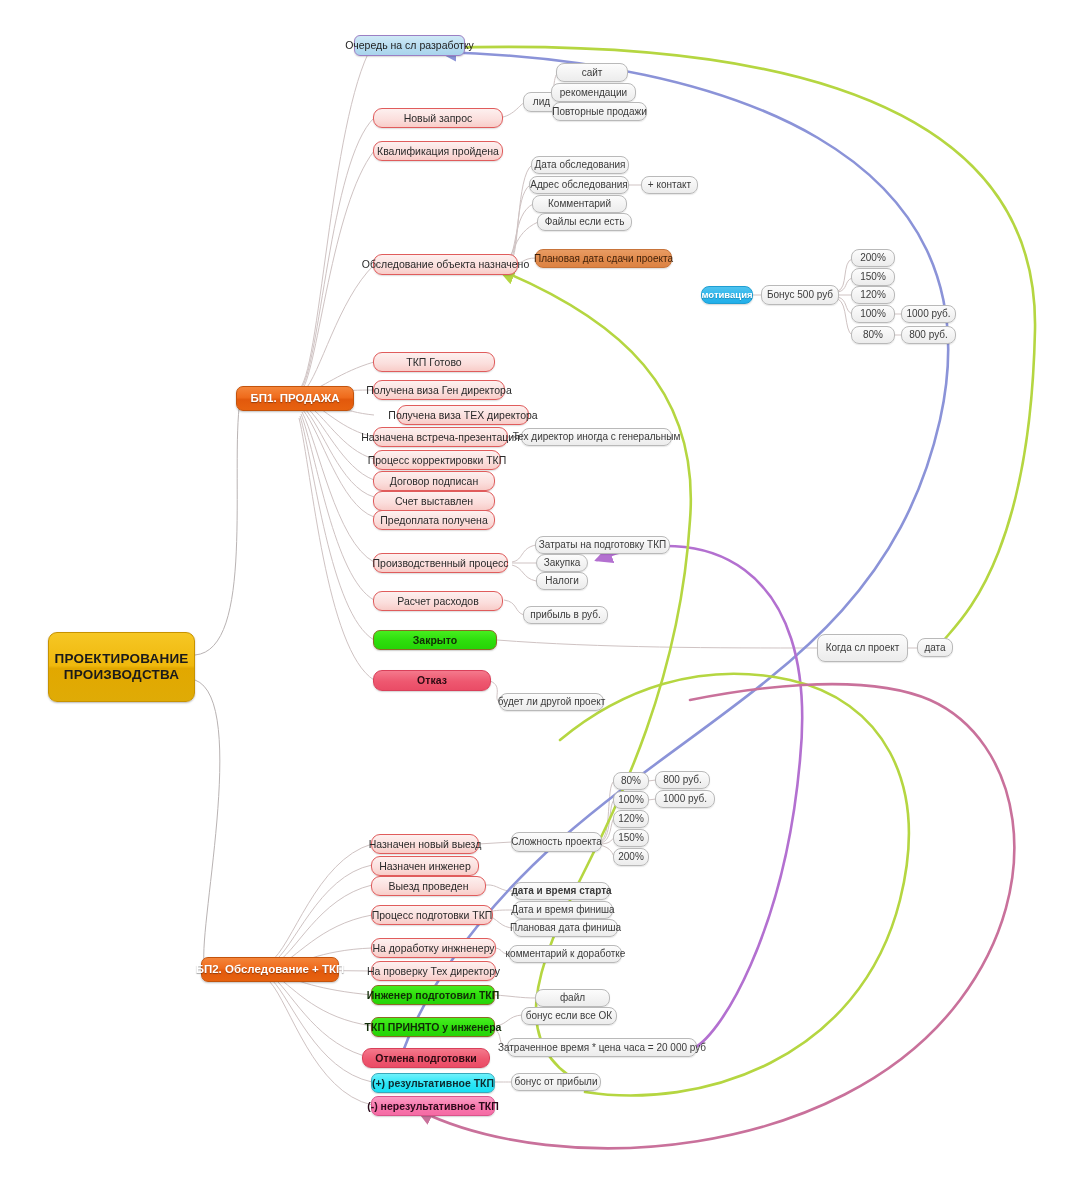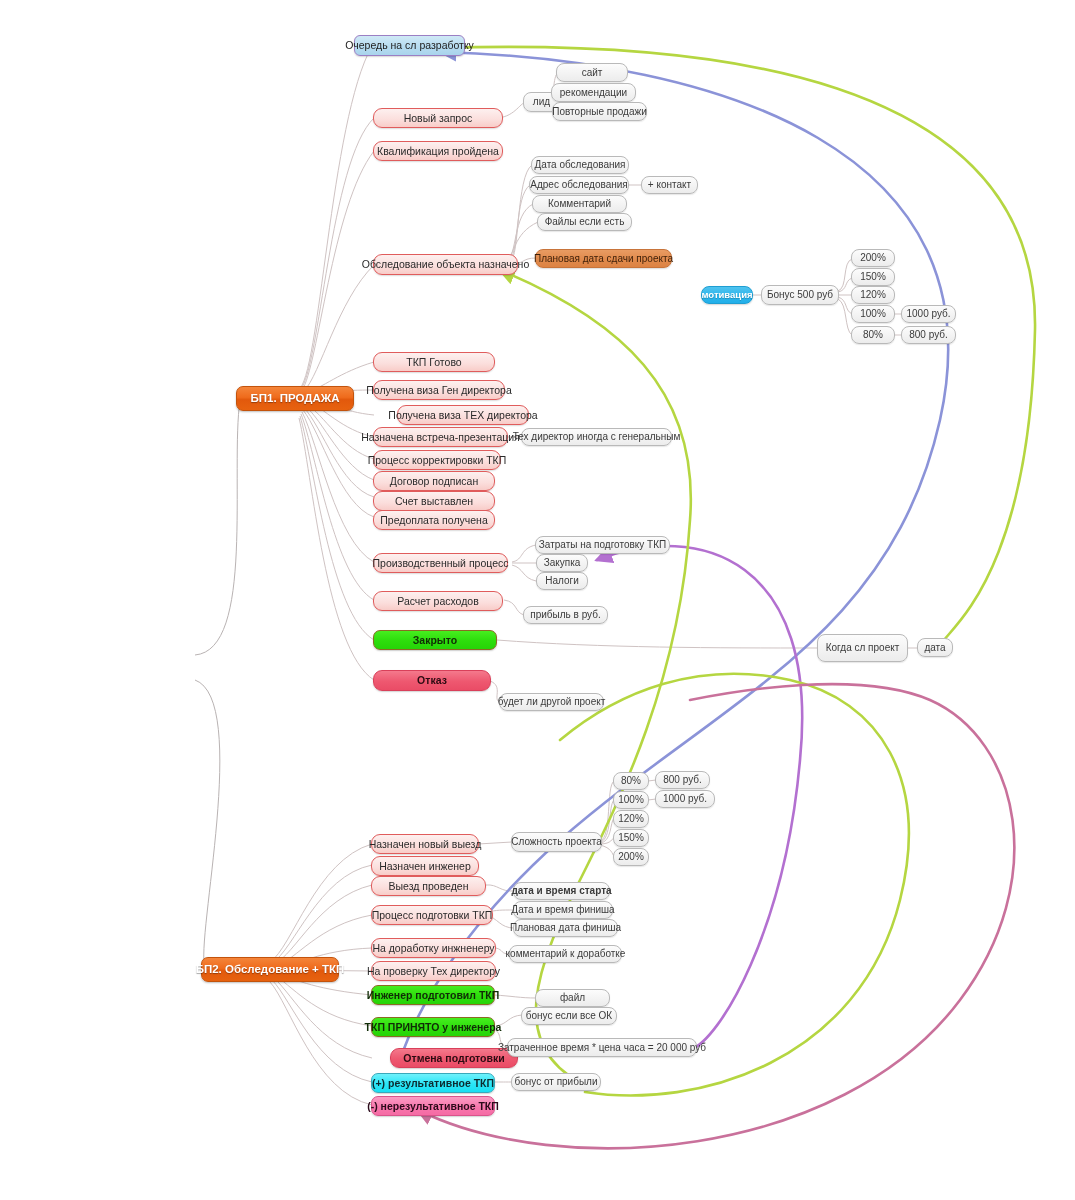--- a/index.html
+++ b/index.html
@@ -262,20 +262,24 @@
     <g fill="none" stroke-width="2.6" stroke-linecap="round">
       <path d="M441,48 C700,40 1040,70 1035,330 C1030,560 960,620 944,640" stroke="#b5d641" marker-start="url(#ar-green)"></path>
       <path d="M441,52 C720,60 1000,150 940,420 C890,640 720,700 560,840 C470,920 420,1000 400,1060" stroke="#8b93d8" marker-start="url(#ar-blue)"></path>
       <path d="M597,560 C700,520 820,560 800,760 C785,930 720,1040 690,1050" stroke="#b370d0" marker-start="url(#ar-purple)"></path>
       <path d="M500,270 C620,320 700,390 690,520 C680,680 620,800 580,880 C540,960 500,1050 592,1088" stroke="#b5d641" marker-start="url(#ar-green)"></path>
       <path d="M585,1092 C700,1110 860,1060 900,900 C930,780 880,700 790,680 C700,660 620,690 560,740" stroke="#b5d641"></path>
       <path d="M418,1110 C560,1180 840,1160 960,1000 C1050,880 1020,740 930,700 C860,670 740,690 690,700" stroke="#c9719b" marker-start="url(#ar-pink)"></path>
     </g>
   </svg>
 
+  <div class="node n-root" style="left:48px;top:632px;width:147px;height:70px;">
+    <span>ПРОЕКТИРОВАНИЕ</span>
+    <span>ПРОИЗВОДСТВА</span>
+  </div>
 
   <div class="node n-main" style="left:236px;top:386px;width:118px;height:25px;">БП1. ПРОДАЖА</div>
 
   <div class="node n-main" style="left:201px;top:957px;width:138px;height:25px;">БП2. Обследование + ТКП</div>
 
   <div class="node n-blue" style="left:354px;top:35px;width:111px;height:21px;">Очередь на сл разработку</div>
 
   <div class="node n-plain" style="left:523px;top:92px;width:37px;height:20px;">лид</div>
   <div class="node n-plain" style="left:556px;top:63px;width:72px;height:19px;">сайт</div>
   <div class="node n-plain" style="left:551px;top:83px;width:85px;height:19px;">рекомендации</div>
@@ -310,21 +314,21 @@
   <div class="node n-pink" style="left:373px;top:405px;width:132px;height:20px;margin-left:24px;">Получена виза ТЕХ директора</div>
   <div class="node n-pink" style="left:373px;top:427px;width:135px;height:20px;">Назначена встреча-презентация</div>
   <div class="node n-plain" style="left:521px;top:428px;width:151px;height:18px;">Тех директор иногда с генеральным</div>
   <div class="node n-pink" style="left:373px;top:450px;width:128px;height:20px;">Процесс корректировки ТКП</div>
   <div class="node n-pink" style="left:373px;top:471px;width:122px;height:20px;">Договор подписан</div>
   <div class="node n-pink" style="left:373px;top:491px;width:122px;height:20px;">Счет выставлен</div>
   <div class="node n-pink" style="left:373px;top:510px;width:122px;height:20px;">Предоплата получена</div>
 
   <div class="node n-pink" style="left:373px;top:553px;width:135px;height:20px;">Производственный процесс</div>
   <div class="node n-plain" style="left:535px;top:536px;width:135px;height:18px;">Затраты на подготовку ТКП</div>
-  <div class="node n-plain" style="left:536px;top:554px;width:52px;height:18px;">Закупка</div>
+  <div class="node n-plain" style="left:536px;top:554px;width:52px;height:18px;border-radius:9px;">Закупка</div>
   <div class="node n-plain" style="left:536px;top:572px;width:52px;height:18px;">Налоги</div>
 
   <div class="node n-pink" style="left:373px;top:591px;width:130px;height:20px;">Расчет расходов</div>
   <div class="node n-plain" style="left:523px;top:606px;width:85px;height:18px;">прибыль в руб.</div>
 
   <div class="node n-green" style="left:373px;top:630px;width:124px;height:20px;">Закрыто</div>
 
   <div class="node n-plain" style="left:817px;top:634px;width:91px;height:28px;">Когда сл проект</div>
   <div class="node n-plain" style="left:917px;top:638px;width:36px;height:19px;">дата</div>
 
@@ -332,21 +336,21 @@
   <div class="node n-plain" style="left:499px;top:693px;width:105px;height:18px;">будет ли другой проект</div>
 
   <div class="node n-pink" style="left:371px;top:834px;width:108px;height:20px;">Назначен новый выезд</div>
   <div class="node n-pink" style="left:371px;top:856px;width:108px;height:20px;">Назначен инженер</div>
   <div class="node n-pink" style="left:371px;top:876px;width:115px;height:20px;">Выезд проведен</div>
   <div class="node n-pink" style="left:371px;top:905px;width:122px;height:20px;">Процесс подготовки ТКП</div>
   <div class="node n-pink" style="left:371px;top:938px;width:125px;height:20px;">На доработку инжненеру</div>
   <div class="node n-pink" style="left:371px;top:961px;width:125px;height:20px;">На проверку Тех директору</div>
   <div class="node n-green" style="left:371px;top:985px;width:124px;height:20px;">Инженер подготовил ТКП</div>
   <div class="node n-green" style="left:371px;top:1017px;width:124px;height:20px;">ТКП ПРИНЯТО у инженера</div>
-  <div class="node n-red" style="left:390px;top:1048px;width:128px;height:20px;">Отмена подготовки</div>
+  <div class="node n-red" style="left:362px;top:1048px;width:128px;height:20px;">Отмена подготовки</div>
   <div class="node n-cyan" style="left:371px;top:1073px;width:124px;height:20px;">(+) результативное ТКП</div>
   <div class="node n-magenta" style="left:371px;top:1096px;width:124px;height:20px;">(-) нерезультативное ТКП</div>
 
   <div class="node n-plain" style="left:511px;top:832px;width:91px;height:20px;">Сложность проекта</div>
   <div class="node n-plain" style="left:613px;top:772px;width:36px;height:18px;">80%</div>
   <div class="node n-plain" style="left:613px;top:791px;width:36px;height:18px;">100%</div>
   <div class="node n-plain" style="left:613px;top:810px;width:36px;height:18px;">120%</div>
   <div class="node n-plain" style="left:613px;top:829px;width:36px;height:18px;">150%</div>
   <div class="node n-plain" style="left:613px;top:848px;width:36px;height:18px;">200%</div>
   <div class="node n-plain" style="left:655px;top:771px;width:55px;height:18px;">800 руб.</div>

